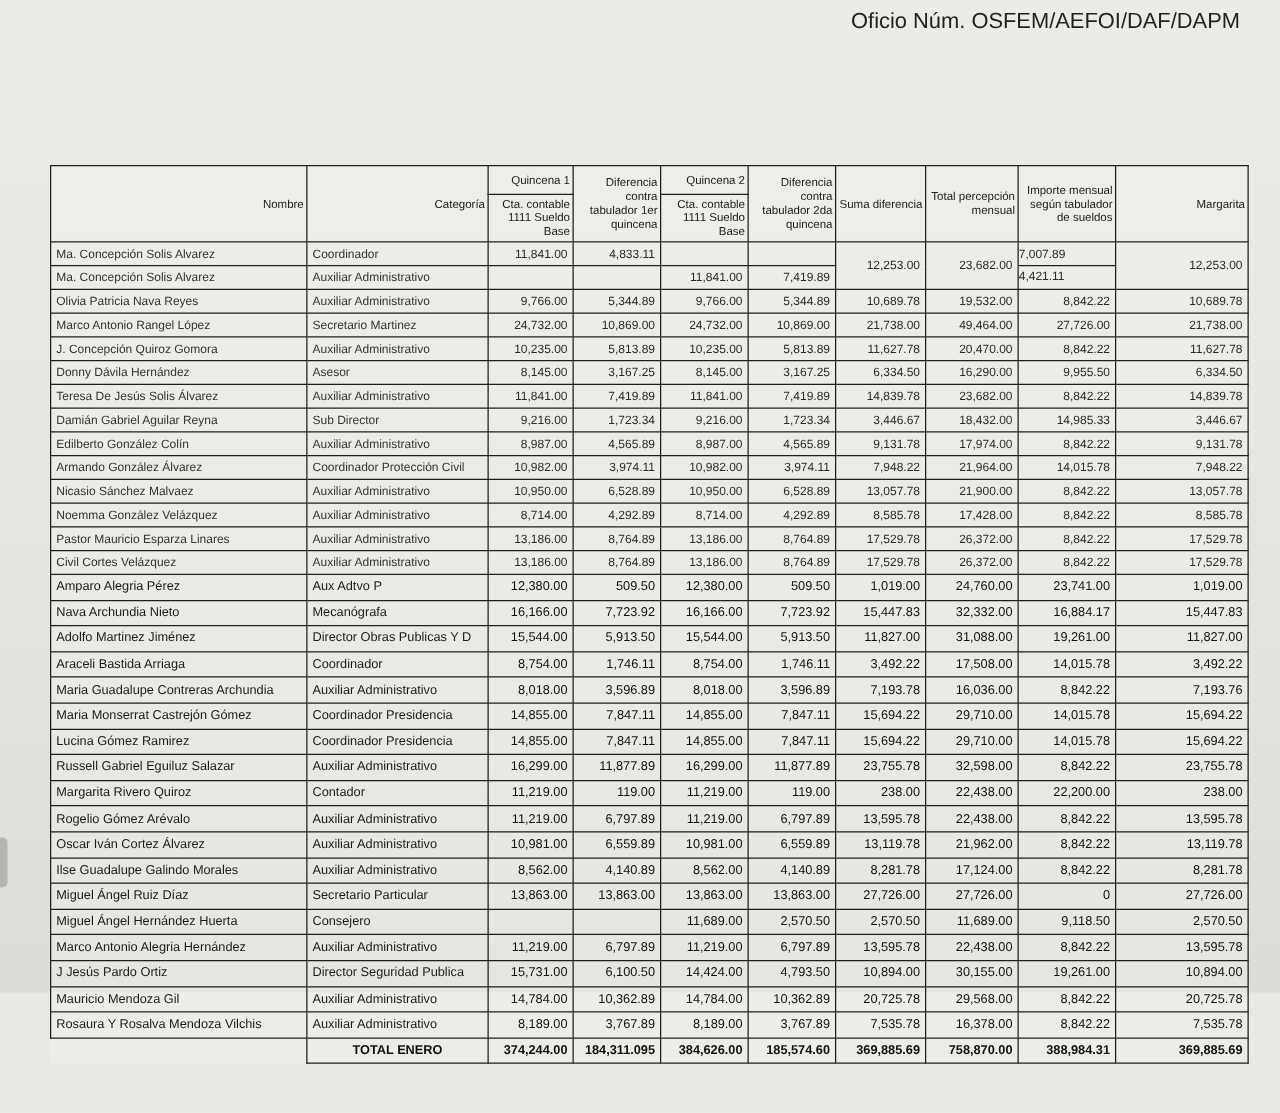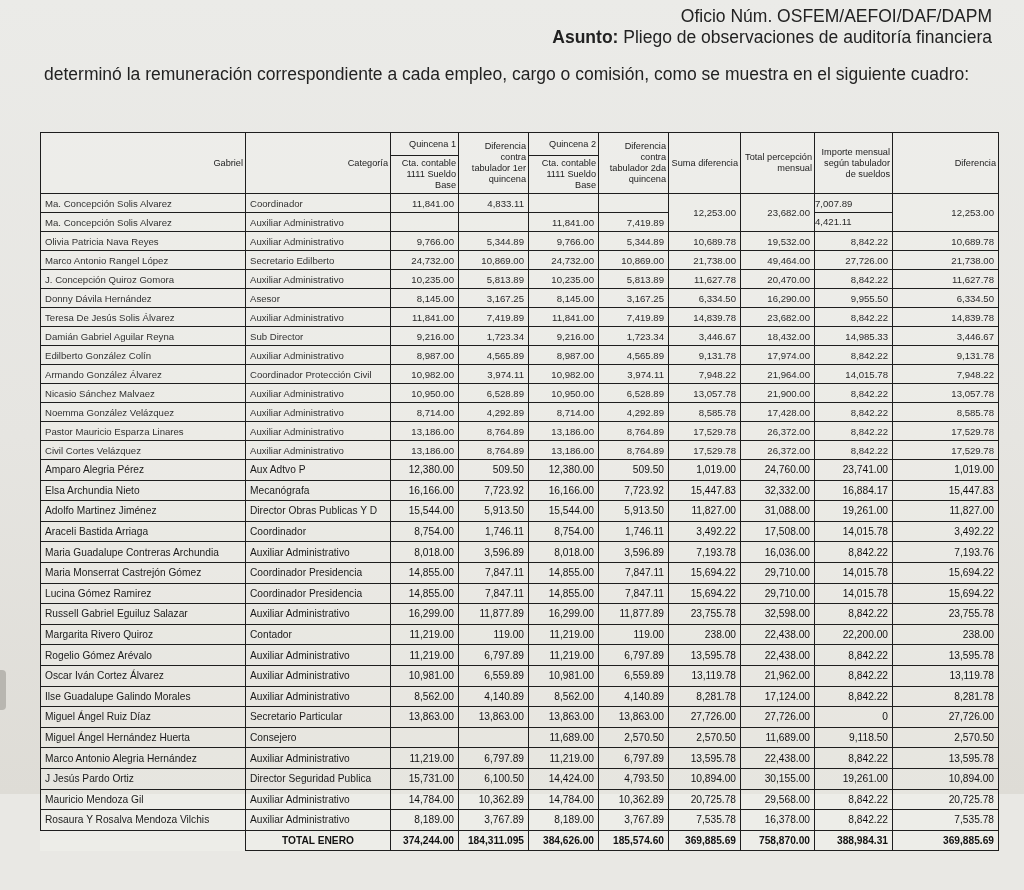--- a/index.html
+++ b/index.html
@@ -43,49 +43,47 @@
   .importe-split div { height: 17px; line-height: 17px; text-align: left; padding-right: 4px; }
   .importe-split div + div { border-top: 1.5px solid #1e1e1e; }
   .total-label { text-align: center !important; }
   .edge { position: absolute; left: 0; top: 670px; width: 6px; height: 40px; background: #b8b6b0; border-radius: 0 4px 4px 0; }
 </style>
 </head>
 <body>
 
 <div class="page">
   <div class="hdr hdr1">Oficio Núm. OSFEM/AEFOI/DAF/DAPM</div>
-  <div class="hdr hdr2"><b>Asunto:</b><span> Pliego de observaciones de auditoría financiera</span></div>
 
-  <div class="intro">determinó la remuneración correspondiente a cada empleo, cargo o comisión, como se muestra en el siguiente cuadro:</div>
 
   <table class="main">
     <colgroup>
       <col style="width:205px">
         <col style="width:145px">
         <col style="width:68px">
         <col style="width:70px">
         <col style="width:70px">
         <col style="width:70px">
         <col style="width:72px">
         <col style="width:74px">
         <col style="width:78px">
         <col style="width:106px">
     </colgroup>
     <thead>
       <tr>
-        <th rowspan="2">Gabriel</th>
+        <th rowspan="2">Nombre</th>
         <th rowspan="2">Categoría</th>
         <th class="grp">Quincena 1</th>
         <th rowspan="2">Diferencia contra tabulador 1er quincena</th>
         <th class="grp">Quincena 2</th>
         <th rowspan="2">Diferencia contra tabulador 2da quincena</th>
         <th rowspan="2">Suma diferencia</th>
         <th rowspan="2">Total percepción mensual</th>
         <th rowspan="2">Importe mensual según tabulador de sueldos</th>
-        <th rowspan="2">Diferencia</th>
+        <th rowspan="2">Margarita</th>
       </tr>
       <tr>
         <th class="sub">Cta. contable 1111 Sueldo Base</th>
         <th class="sub">Cta. contable 1111 Sueldo Base</th>
       </tr>
     </thead>
     <tbody id="tbody">
       <tr>
         <td class="name">Ma. Concepción Solis Alvarez</td>
         <td class="cat">Coordinador</td>
@@ -116,21 +114,21 @@
           <td class="num">5,344.89</td>
           <td class="num">9,766.00</td>
           <td class="num">5,344.89</td>
           <td class="num">10,689.78</td>
           <td class="num">19,532.00</td>
           <td class="num">8,842.22</td>
           <td class="num">10,689.78</td>
         </tr>
         <tr>
           <td class="name">Marco Antonio Rangel López</td>
-          <td class="cat">Secretario Edilberto</td>
+          <td class="cat">Secretario Martinez</td>
           <td class="num">24,732.00</td>
           <td class="num">10,869.00</td>
           <td class="num">24,732.00</td>
           <td class="num">10,869.00</td>
           <td class="num">21,738.00</td>
           <td class="num">49,464.00</td>
           <td class="num">27,726.00</td>
           <td class="num">21,738.00</td>
         </tr>
         <tr>
@@ -259,21 +257,21 @@
           <td class="num">12,380.00</td>
           <td class="num">509.50</td>
           <td class="num">12,380.00</td>
           <td class="num">509.50</td>
           <td class="num">1,019.00</td>
           <td class="num">24,760.00</td>
           <td class="num">23,741.00</td>
           <td class="num">1,019.00</td>
         </tr>
         <tr class="lower">
-          <td class="name">Elsa Archundia Nieto</td>
+          <td class="name">Nava Archundia Nieto</td>
           <td class="cat">Mecanógrafa</td>
           <td class="num">16,166.00</td>
           <td class="num">7,723.92</td>
           <td class="num">16,166.00</td>
           <td class="num">7,723.92</td>
           <td class="num">15,447.83</td>
           <td class="num">32,332.00</td>
           <td class="num">16,884.17</td>
           <td class="num">15,447.83</td>
         </tr>

